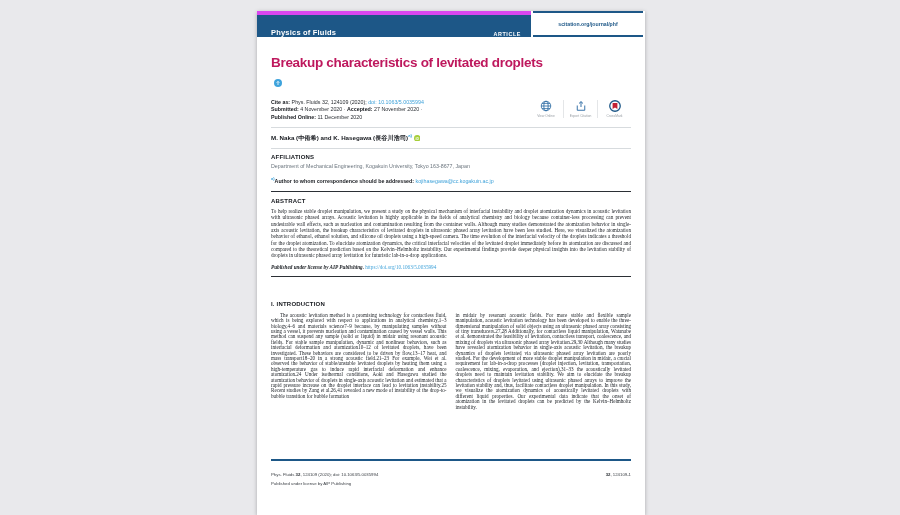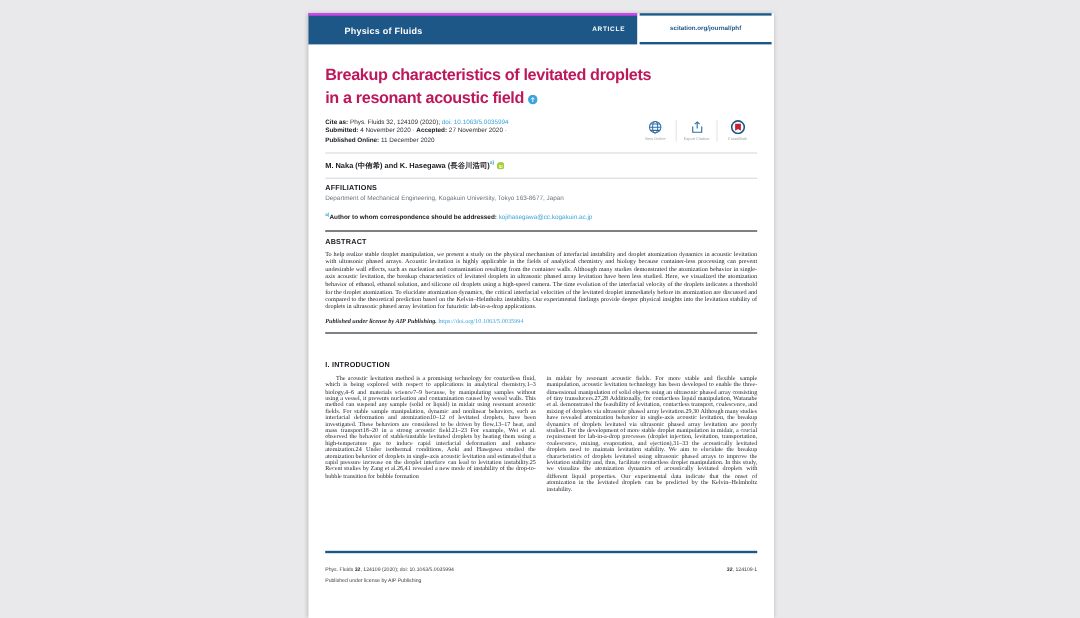--- a/index.html
+++ b/index.html
@@ -7,23 +7,23 @@
   body { background:#e9e9ec; font-family:"Liberation Sans", sans-serif; position:relative; }
 
   .page {
     position:absolute; left:257px; top:11px; width:388px; height:504px;
     background:#ffffff; box-shadow:0 1px 4px rgba(0,0,0,.28);
   }
 
   
   .masthead { display:flex; height:26px; align-items:stretch; }
   .masthead-bar {
-    flex:1; background:#1d5787; border-top:2px solid #d946ef;
-    display:flex; align-items:center; justify-content:space-between;
-    padding:0 10px 0 30px;
+    flex:1; background:#1d5787; border-top:4px solid #d946ef;
+    display:flex; align-items:flex-end; justify-content:space-between;
+    padding:0 10px 0 14px;
   }
   .journal-name { color:#fff; font-weight:bold; font-size:7.5px; letter-spacing:.2px; }
   .article-label { color:#fff; font-weight:bold; font-size:5.4px; letter-spacing:.6px; }
   .site-box {
     width:110px; margin:0 2px 0 2px; background:#fff;
     border-top:2px solid #1d5787; border-bottom:2px solid #1d5787;
     display:flex; align-items:center; justify-content:center;
   }
   .site-box span { color:#1d5787; font-weight:bold; font-size:5.2px; }
 
@@ -100,21 +100,21 @@
       <span class="journal-name">Physics of Fluids</span>
       <span class="article-label">ARTICLE</span>
     </div>
     <div class="site-box">
       <span>scitation.org/journal/phf</span>
     </div>
   </div>
 
   <div class="content">
 
-    <h1 class="title"><span>Breakup characteristics of levitated droplets</span><br><span>in a resonant acoustic field</span><span class="title-badge"><svg width="8" height="8" viewBox="0 0 16 16">
+    <h1 class="title"><span>Breakup characteristics of levitated droplets</span><br><span class="title-badge"><svg width="8" height="8" viewBox="0 0 16 16">
             <circle cx="8" cy="8" r="8" fill="#3ea3dc"></circle>
             <path d="M8 12V5M5.3 7.5 8 4.8l2.7 2.7" stroke="#fff" stroke-width="1.6" fill="none"></path>
           </svg></span></h1>
 
     <div class="cite-row">
       <div class="cite-block">
         <div><b>Cite as:</b><span> Phys. Fluids 32, 124109 (2020); </span><a class="link">doi: 10.1063/5.0035994</a></div>
         <div><b>Submitted:</b><span> 4 November 2020 · </span><b>Accepted:</b><span> 27 November 2020 ·</span></div>
         <div><b>Published Online:</b><span> 11 December 2020</span></div>
       </div>

